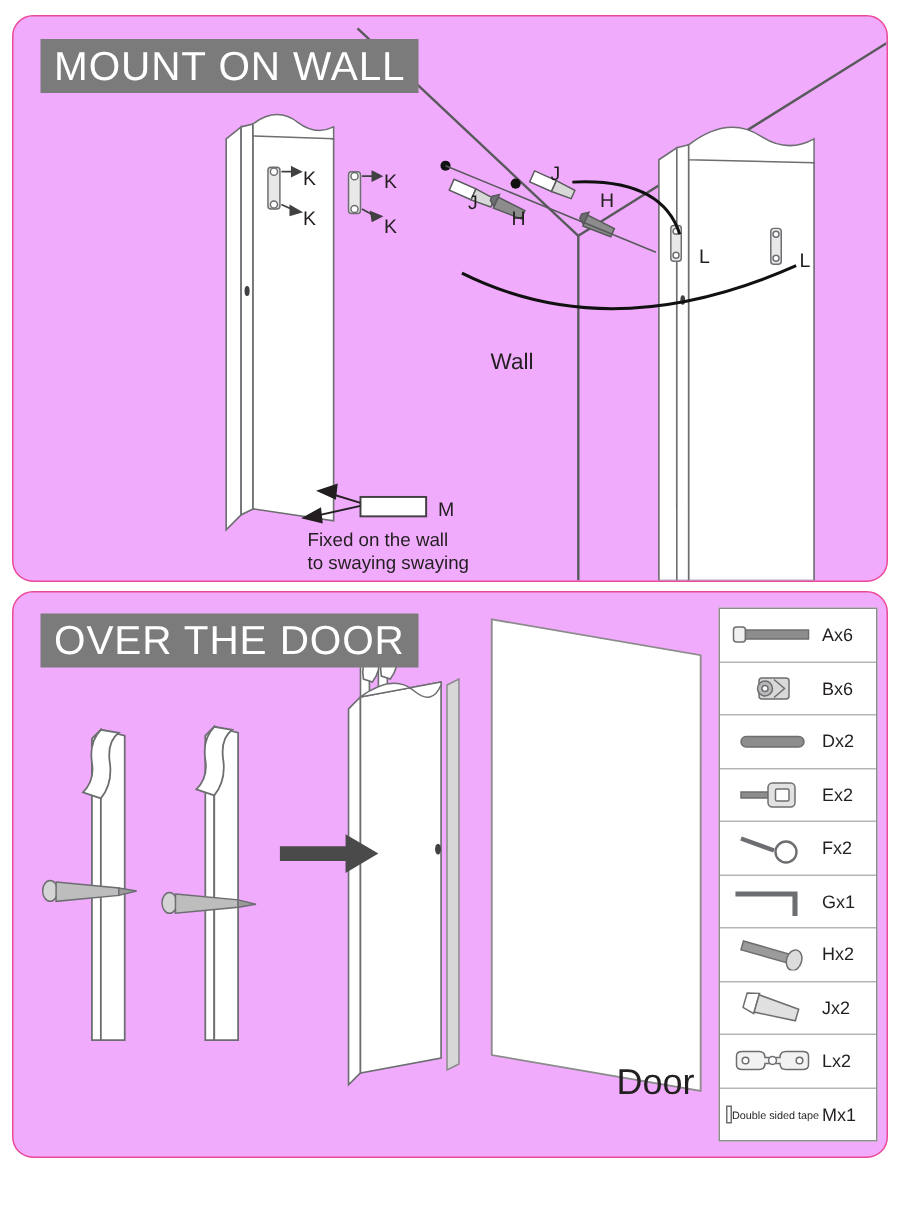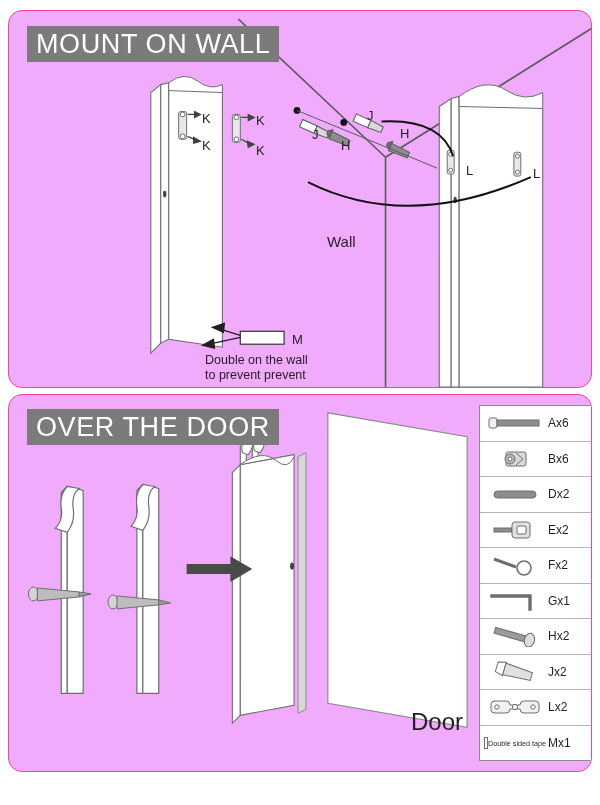--- a/index.html
+++ b/index.html
@@ -56,21 +56,21 @@
     line-height: 15px;
     color: #231f20;
     white-space: nowrap;
     z-index: 5;
   }
 
   
   #parts-list {
     position: absolute;
     left: 470px; top: 10px;
-    width: 122px; height: 356px;
+    width: 106px; height: 356px;
     border: 1px solid #8c8c8c;
     background: #fff;
     display: flex;
     flex-direction: column;
     z-index: 7;
   }
   .part-row {
     flex: 1 1 0;
     display: flex;
     align-items: center;
@@ -213,22 +213,22 @@
     <div class="lbl" style="left:303px; top:116px;">J</div>
     <div class="lbl" style="left:332px; top:127px;">H</div>
     <div class="lbl" style="left:358px; top:97px;">J</div>
     <div class="lbl" style="left:391px; top:115px;">H</div>
     <div class="lbl" style="left:457px; top:152px;">L</div>
     <div class="lbl" style="left:524px; top:155px;">L</div>
     <div class="lbl" style="left:283px; top:321px;">M</div>
 
     <div class="lbl lbl-wall" style="left:318px; top:222px;">Wall</div>
 
-    <div class="caption" style="left:196px; top:342px;">Double on the wall</div>
-    <div class="caption" style="left:196px; top:357px;">to prevent prevent</div>
+    <div class="caption" style="left:196px; top:342px;">Fixed on the wall</div>
+    <div class="caption" style="left:196px; top:357px;">to swaying swaying</div>
   </div>
 
   <div class="panel" id="panel-door">
 
     <div class="section-header" id="header-door">OVER THE DOOR</div>
 
     <svg class="svg-layer" viewBox="0 0 584 378">
 
       <g fill="#ffffff" stroke="#6d6e71" stroke-width="1.2">
         <path d="M52 98 L58 92 L58 300 L52 300 Z"></path>

